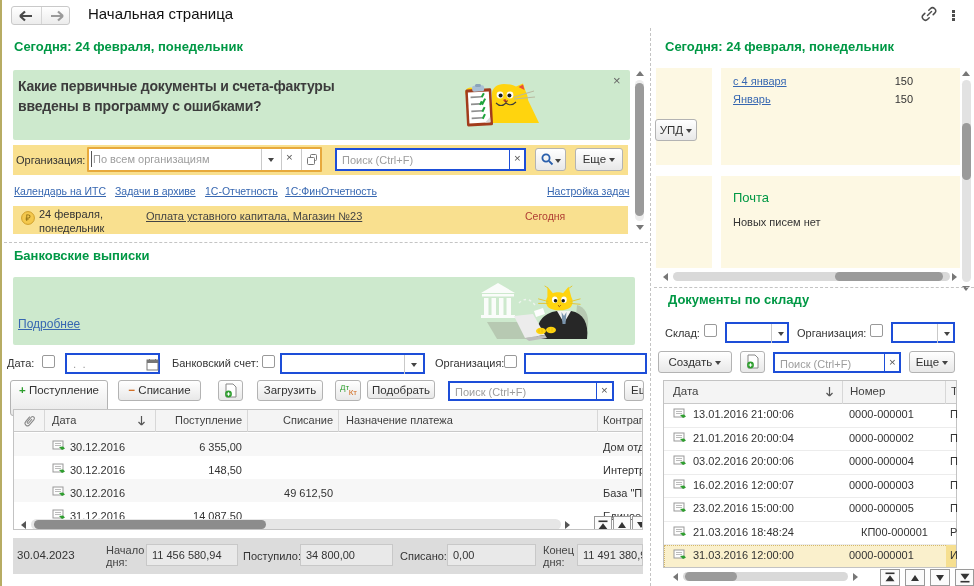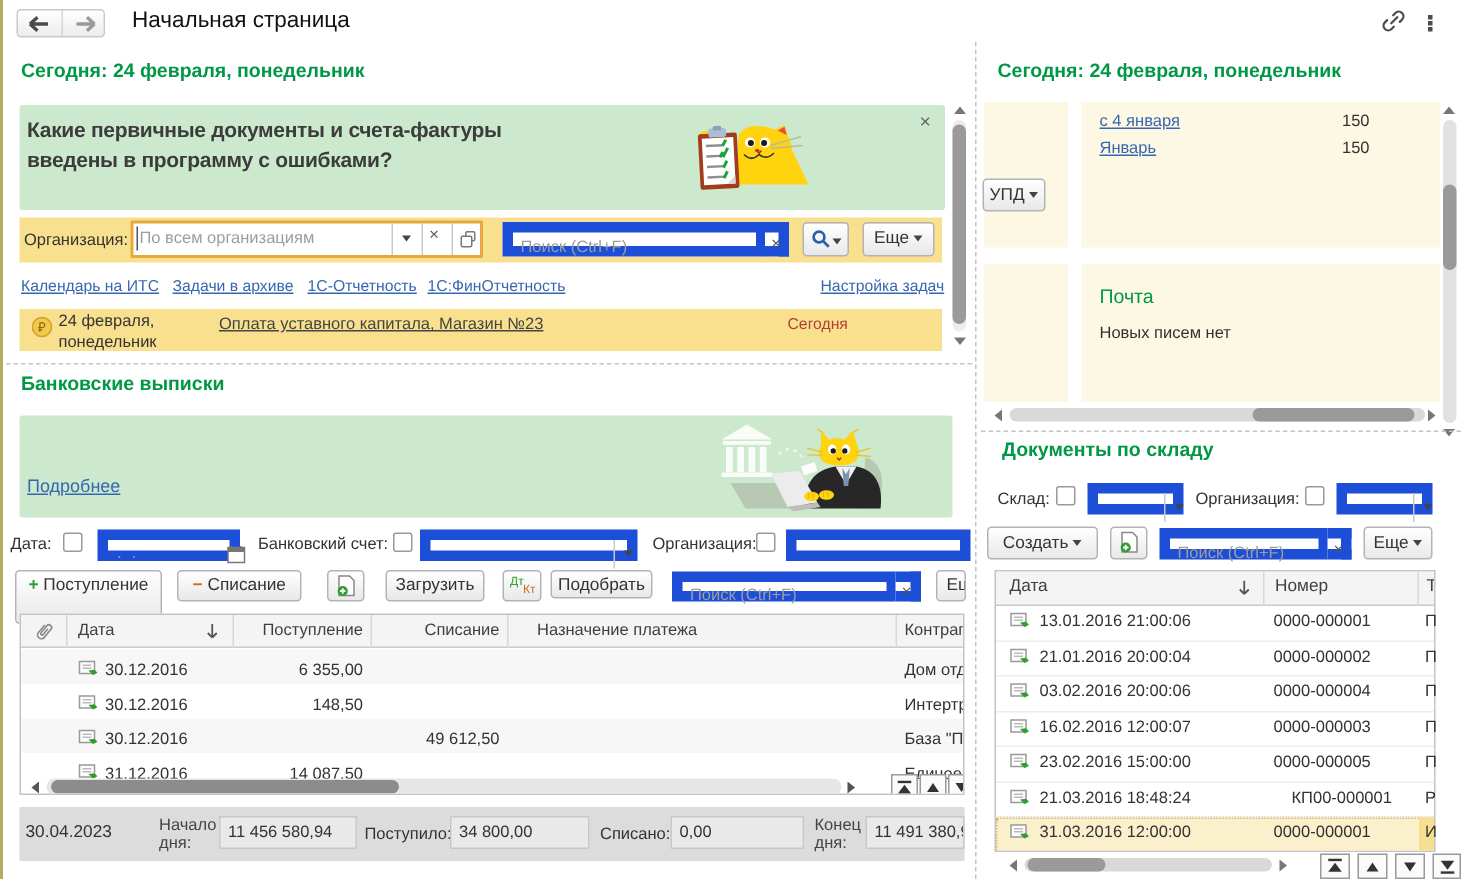--- a/index.html
+++ b/index.html
@@ -3,21 +3,21 @@
 <style>
 *{margin:0;padding:0;box-sizing:border-box;}
 html,body{width:974px;height:586px;background:#fff;font-family:"Liberation Sans",sans-serif;overflow:hidden;}
 body{position:relative;font-size:11.5px;color:#333;}
 .abs{position:absolute;white-space:nowrap;}
 .grn{color:#009845;font-weight:bold;font-size:13px;}
 .lnk{color:#3767b1;text-decoration:underline;}
 .btn{position:absolute;background:linear-gradient(#ffffff,#e8e8e8);border:1px solid #b3b3b3;border-radius:3px;font-size:11.5px;color:#333;text-align:center;}
 .lbl{position:absolute;font-size:11px;color:#333;white-space:nowrap;}
 .cell{font-size:11px;}
-.inp{position:absolute;background:#fff;border:7px solid #1d4ed8;text-decoration:underline;}
+.inp{position:absolute;background:#fff;border:2px solid #1d4ed8;text-decoration:underline;}
 .cb{position:absolute;width:13px;height:13px;background:#fff;border:1px solid #999;border-radius:2px;}
 .ph{color:#9d9d9d;}
 .dar{display:inline-block;width:0;height:0;border-left:3.5px solid transparent;border-right:3.5px solid transparent;border-top:4px solid #444;vertical-align:middle;}
 </style></head>
 <body>
 
 <div class="abs" style="left:0;top:0;width:2px;height:586px;background:#b7ac63;"></div>
 
 <div class="abs" style="left:11px;top:6px;width:59px;height:19px;background:linear-gradient(#fff,#ececec);border:1px solid #c9c9c9;border-radius:3px;">
   <div class="abs" style="left:29px;top:0;width:1px;height:17px;background:#d5d5d5;"></div>
@@ -234,21 +234,21 @@
     <div class="abs" style="left:30px;top:0;width:1px;height:22px;background:#d7d7d7;"></div>
     <div class="abs" style="left:38px;top:4px;color:#3f3f3f;">Дата</div>
     <svg class="abs" style="left:123px;top:6px;" width="9" height="11" viewBox="0 0 9 11">
         <path d="M4.5 0v9M4.5 9l-3-3M4.5 9l3-3" stroke="#555" stroke-width="1.2" fill="none"></path>
       </svg>
     <div class="abs" style="left:141px;top:0;width:1px;height:22px;background:#d7d7d7;"></div>
     <div class="abs" style="left:141px;top:4px;width:87px;text-align:right;color:#3f3f3f;">Поступление</div>
     <div class="abs" style="left:233px;top:0;width:1px;height:22px;background:#d7d7d7;"></div>
     <div class="abs" style="left:233px;top:4px;width:86px;text-align:right;color:#3f3f3f;">Списание</div>
     <div class="abs" style="left:324px;top:0;width:1px;height:22px;background:#d7d7d7;"></div>
-    <div class="abs" style="left:332px;top:4px;color:#3f3f3f;margin-left:12px;">Назначение платежа</div>
+    <div class="abs" style="left:332px;top:4px;color:#3f3f3f;">Назначение платежа</div>
     <div class="abs" style="left:583px;top:0;width:1px;height:22px;background:#d7d7d7;"></div>
     <div class="abs" style="left:589px;top:4px;color:#3f3f3f;">Контрагент</div>
   </div>
 
   <div class="abs" style="left:0;top:23px;width:630px;height:23px;background:#f7f7f7;"></div>
   <div class="abs" style="left:0;top:69px;width:630px;height:23px;background:#f7f7f7;"></div>
   <div class="abs" style="left:38px;top:30px;"><svg width="13" height="12" viewBox="0 0 13 12">
         <rect x="1" y="1" width="10" height="8" fill="#fdfdfd" stroke="#999"></rect>
         <line x1="3" y1="3.5" x2="9" y2="3.5" stroke="#bbb"></line>
         <line x1="3" y1="5.5" x2="9" y2="5.5" stroke="#bbb"></line>

